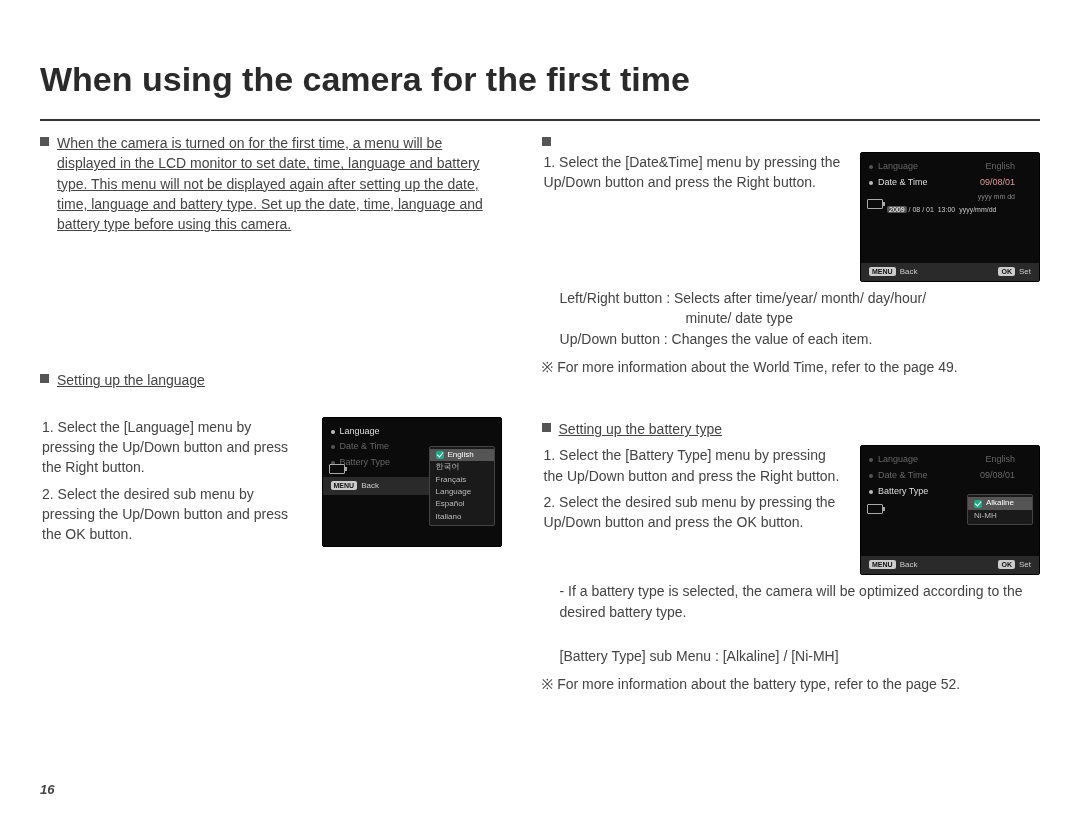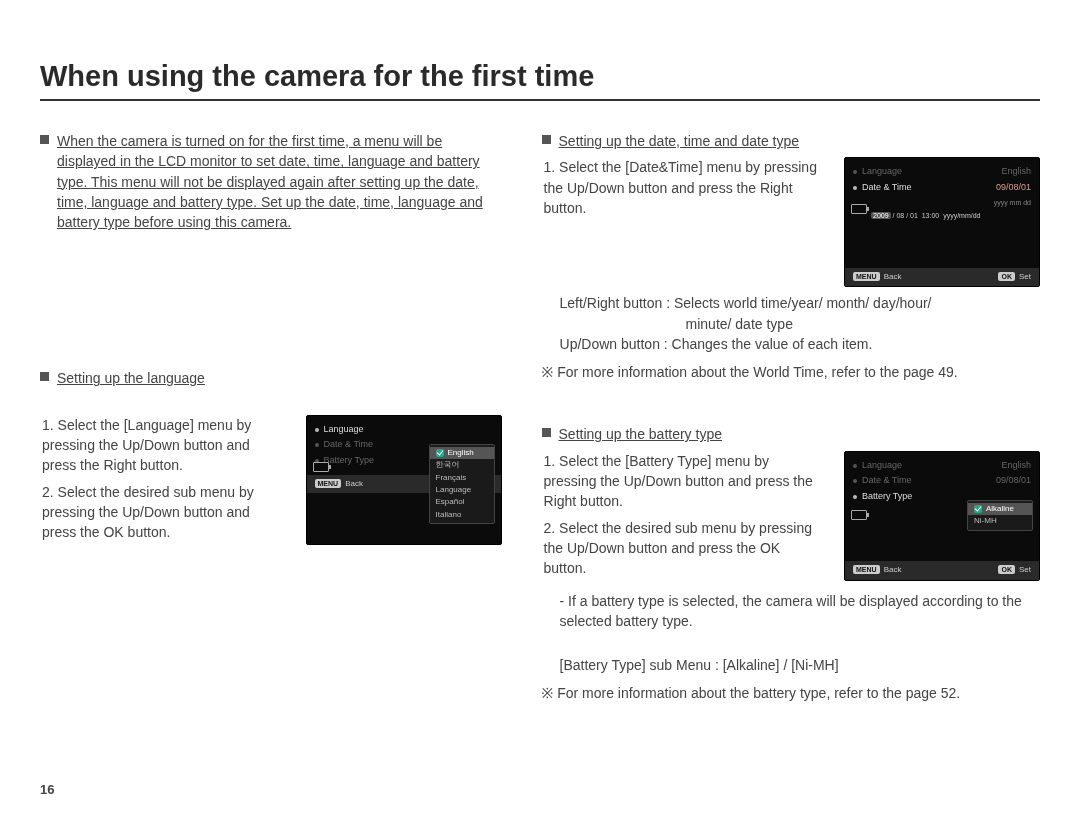--- a/index.html
+++ b/index.html
@@ -8,26 +8,26 @@
     height: 815px;
     background: #fff;
     font-family: Arial, Helvetica, sans-serif;
     color: #3a3a3a;
     position: relative;
   }
   .page {
     padding: 60px 40px 0 40px;
   }
   .title {
-    font-size: 29px;
+    font-size: 34px;
     font-weight: bold;
     color: #2a2a2a;
-    padding-bottom: 6px;
+    padding-bottom: 20px;
     border-bottom: 2px solid #333;
-    margin-bottom: 30px;
+    margin-bottom: 12px;
   }
   .cols {
     display: flex;
     gap: 40px;
   }
   .col {
     flex: 1;
     font-size: 14px;
     line-height: 1.45;
     color: #444;
@@ -57,28 +57,28 @@
     margin-bottom: 6px;
   }
   .float-row .txt { flex: 1; }
   .numitem { padding-left: 2px; margin-bottom: 6px; }
   .indent { padding-left: 18px; }
   .indent-line { padding-left: 144px; }
   .note { margin-top: 8px; }
 
   
   .lcd {
-    width: 196px;
+    width: 180px;
     background: #0b0b0b;
     color: #ddd;
     font-size: 9px;
     line-height: 1.3;
     border: 1px solid #000;
     border-radius: 2px;
-    padding: 6px 0 0 0;
+    padding: 6px 16px 0 0;
     position: relative;
     flex-shrink: 0;
   }
   .lcd-row {
     display: flex;
     justify-content: space-between;
     align-items: center;
     padding: 2px 8px;
   }
   .lcd-row .l { display: flex; align-items: center; gap: 5px; }
@@ -126,20 +126,21 @@
   }
   .lcd-date-sel { background:#555; color:#fff; padding:0 2px; border-radius:2px;}
 
   .page-num {
     position: absolute;
     left: 40px;
     bottom: 18px;
     font-size: 13px;
     font-weight: bold;
     color: #444;
+    font-style: italic;
   }
 </style>
 </head>
 <body>
 
 <div class="page">
   <div class="title">When using the camera for the first time</div>
 
   <div class="cols">
 
@@ -202,21 +203,20 @@
             <span><span class="pill">OK</span><span>Set</span></span>
           </div>
         </div>
       </div>
     </div>
 
     <div class="col col-right">
 
       <div class="bullet-line">
         <div class="sq"></div>
-        <div>Setting up the date, time and date type</div>
       </div>
 
       <div class="float-row">
         <div class="txt">
           <div class="numitem">1. Select the [Date&amp;Time] menu by pressing the Up/Down button and press the Right button.</div>
         </div>
 
         <div class="lcd" style="height:130px;">
           <div class="lcd-row dim">
               <div class="l">
@@ -240,21 +240,21 @@
             <span>yyyy/mm/dd</span>
           </div>
           <div class="lcd-battery"></div>
           <div class="lcd-bar" style="position:absolute;bottom:0;left:0;right:0;">
             <span><span class="pill">MENU</span><span>Back</span></span>
             <span><span class="pill">OK</span><span>Set</span></span>
           </div>
         </div>
       </div>
 
-      <div class="indent">Left/Right button : Selects world time/year/ month/ day/hour/</div>
+      <div class="indent">Left/Right button : Selects after time/year/ month/ day/hour/</div>
       <div class="indent-line">minute/ date type</div>
       <div class="indent">Up/Down button : Changes the value of each item.</div>
       <div class="note">※ For more information about the World Time, refer to the page 49.</div>
 
       <div style="height:42px"></div>
 
       <div class="bullet-line">
         <div class="sq"></div>
         <div>Setting up the battery type</div>
       </div>
@@ -294,20 +294,20 @@
               </div>
             <div>Ni-MH</div>
           </div>
           <div class="lcd-bar" style="position:absolute;bottom:0;left:0;right:0;">
             <span><span class="pill">MENU</span><span>Back</span></span>
             <span><span class="pill">OK</span><span>Set</span></span>
           </div>
         </div>
       </div>
 
-      <div class="indent">- If a battery type is selected, the camera will be displayed according to the selected battery type.</div>
+      <div class="indent">- If a battery type is selected, the camera will be optimized according to the desired battery type.</div>
       <div class="indent" style="margin-top:24px">[Battery Type] sub Menu : [Alkaline] / [Ni-MH]</div>
       <div class="note">※ For more information about the battery type, refer to the page 52.</div>
     </div>
   </div>
 </div>
 
 <div class="page-num">16</div>
 
 </body></html>

